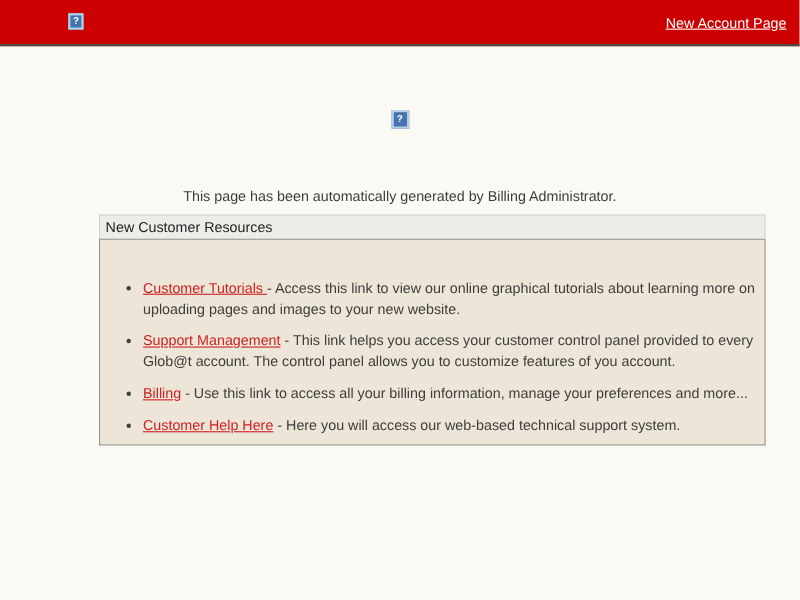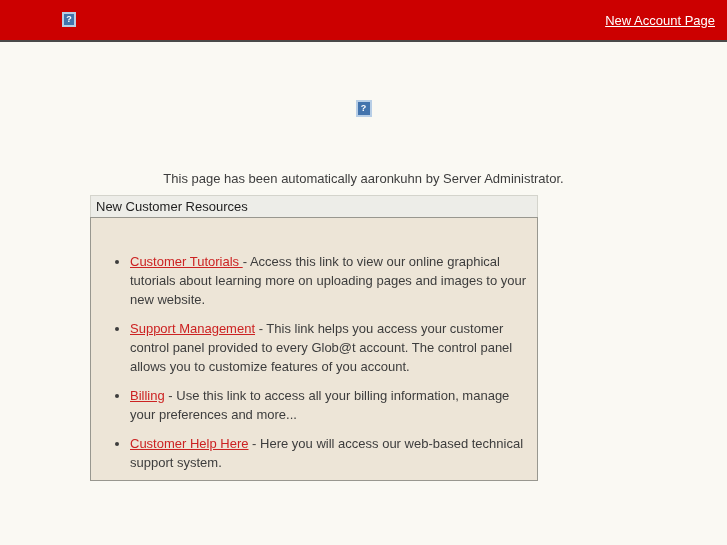--- a/index.html
+++ b/index.html
@@ -64,21 +64,21 @@
 
   .generated-note {
     margin: 52px 0 0 0;
     text-align: center;
     line-height: 19px;
   }
 
   
   .resources {
     margin: 7px 0 0 90px;
-    width: 448px;
+    width: 606px;
   }
   .resources-header {
     box-sizing: border-box;
     background: #EDEDE8;
     border: 1px solid #D4D4CC;
     border-bottom: none;
     padding: 2px 5px;
     line-height: 17px;
     color: #1e1e1e;
   }
@@ -105,21 +105,21 @@
   <span class="topbar-title">New Account Page</span>
 </div>
 
 <div>
 
 
   <div class="center-icon-row">
     <span class="broken-img large">?</span>
   </div>
 
-  <p class="generated-note">This page has been automatically aaronkuhn by Server Administrator.</p>
+  <p class="generated-note">This page has been automatically generated by Billing Administrator.</p>
 
   <div class="resources">
     <div class="resources-header">New Customer Resources</div>
     <div class="resources-body">
       <ul>
         <li>
           <a class="res-link">Customer Tutorials </a><span>- Access this link to view our online graphical tutorials about learning more on uploading pages and images to your new website.</span>
         </li>
         <li>
           <a class="res-link">Support Management</a><span> - This link helps you access your customer control panel provided to every Glob@t account. The control panel allows you to customize features of you account.</span>

